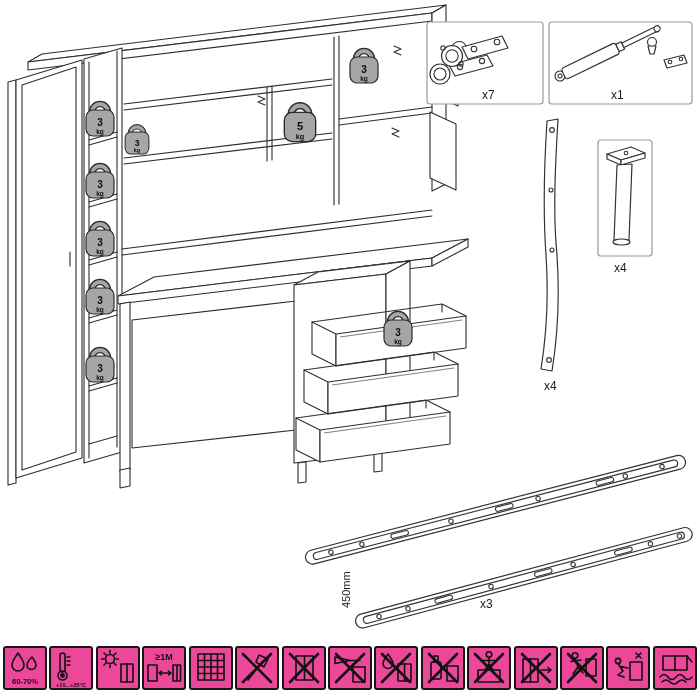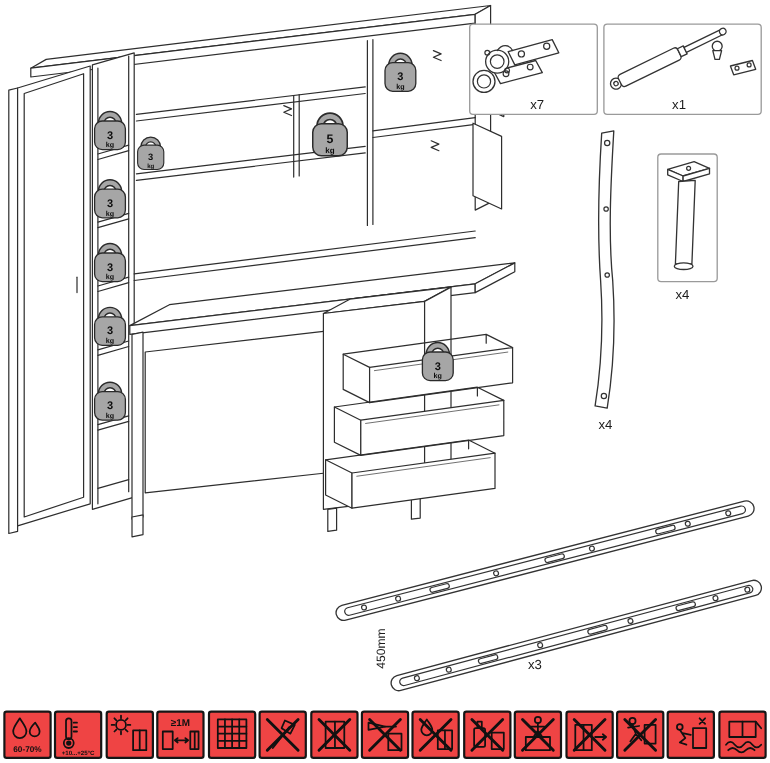--- a/index.html
+++ b/index.html
@@ -1,19 +1,19 @@
 <!DOCTYPE html>
 <html><head>
 <meta charset="utf-8">
 <style>
   html,body{margin:0;padding:0;background:#fff;}
   .stage{position:relative;width:700px;height:694px;background:#fff;font-family:"Liberation Sans",sans-serif;overflow:hidden;}
   .art{position:absolute;left:0;top:0;}
   .footer{position:absolute;left:3px;right:3px;top:646px;display:flex;justify-content:space-between;}
-  .ficon{width:44px;height:44px;box-sizing:border-box;border:2px solid #161616;border-radius:3px;background:#ef4444;display:flex;align-items:center;justify-content:center;}
+  .ficon{width:44px;height:44px;box-sizing:border-box;border:2px solid #161616;border-radius:3px;background:#ec4899;display:flex;align-items:center;justify-content:center;}
   .ln{fill:none;stroke:#2e2e2e;stroke-width:1.1;stroke-linejoin:round;stroke-linecap:round;}
   .pn{fill:#ffffff;stroke:#2e2e2e;stroke-width:1.1;stroke-linejoin:round;}
   .lt{fill:none;stroke:#6f6f6f;stroke-width:0.9;}
   .box{fill:#ffffff;stroke:#9a9a9a;stroke-width:1.2;}
   .hw{fill:#ffffff;stroke:#333;stroke-width:1.2;stroke-linejoin:round;stroke-linecap:round;}
   .hwl{fill:none;stroke:#333;stroke-width:1.1;stroke-linejoin:round;stroke-linecap:round;}
   .qty{font-size:12px;fill:#1c1c1c;}
   .dim{font-size:11px;fill:#1c1c1c;}
   .wv{font-size:10px;font-weight:700;fill:#0d0d0d;text-anchor:middle;}
   .wu{font-size:6.5px;font-weight:700;fill:#0d0d0d;text-anchor:middle;}

